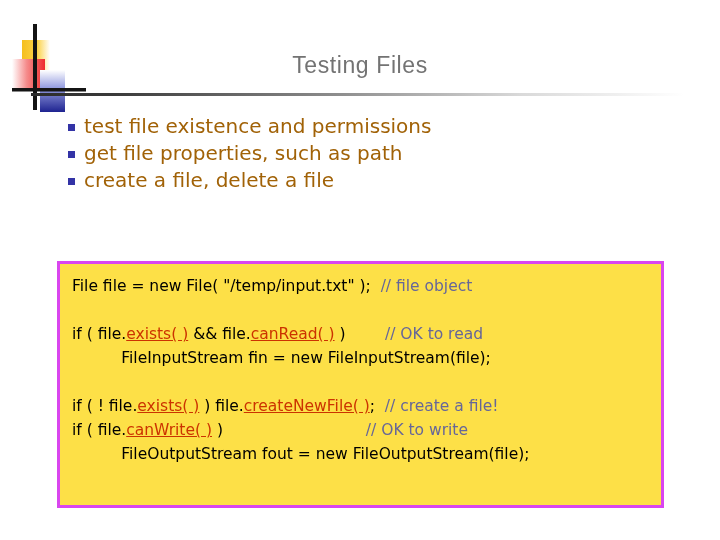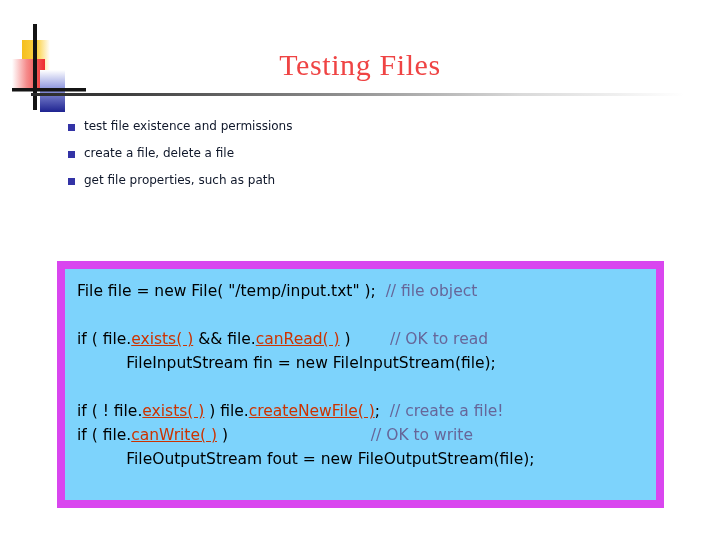--- a/index.html
+++ b/index.html
@@ -27,24 +27,24 @@
 
   
   #title-block {
     position: absolute;
     left: 0;
     top: 48px;
     width: 720px;
     text-align: center;
   }
   #page-title {
-    font-family: Liberation Serif, serif;
-    font-size: 30px;
+    font-family: Liberation Sans, sans-serif;
+    font-size: 23px;
     font-weight: 400;
-    color: #ef4444;
+    color: #737373;
     letter-spacing: 0.6px;
     line-height: 34px;
     margin: 0;
     white-space: nowrap;
   }
   #title-rule {
     position: absolute;
     left: 31px;
     top: 93px;
     width: 680px;
@@ -77,34 +77,34 @@
     height: 7px;
     background: #3333a6;
     margin-right: 9px;
     margin-left: 14px;
     flex: 0 0 auto;
     position: relative;
     top: 1px;
   }
   .bullet-text {
     font-family: "DejaVu Sans", sans-serif;
-    font-size: 12px;
-    color: #0f172a;
+    font-size: 20px;
+    color: #a16207;
   }
 
   
   #code-box {
     position: absolute;
     left: 57px;
     top: 261px;
     width: 607px;
     height: 247px;
     box-sizing: border-box;
-    background: #7dd3fc;
-    border: 8px solid #d946ef;
+    background: #fde047;
+    border: 3px solid #d946ef;
   }
   #code-inner {
     padding: 10px 0 0 12px;
     font-family: "DejaVu Sans", sans-serif;
     font-size: 15.5px;
     line-height: 24px;
     color: #000000;
     white-space: pre;
   }
   .code-line { white-space: pre; }
@@ -146,24 +146,24 @@
 <div id="title-rule"></div>
 
 <div id="body-block">
   <div id="bullet-list">
       <div class="bullet-row">
         <span class="bullet-marker"></span>
         <span class="bullet-text">test file existence and permissions</span>
       </div>
       <div class="bullet-row">
         <span class="bullet-marker"></span>
-        <span class="bullet-text">create a file, delete a file</span>
+        <span class="bullet-text">get file properties, such as path</span>
       </div>
       <div class="bullet-row">
         <span class="bullet-marker"></span>
-        <span class="bullet-text">get file properties, such as path</span>
+        <span class="bullet-text">create a file, delete a file</span>
       </div>
     </div>
 </div>
 
 <div id="code-box">
   <div id="code-inner"><div class="code-line"><span class="">File file = new File( "/temp/input.txt" );  </span><span class="tok-cmt">// file object</span></div><div class="code-blank">&nbsp;</div><div class="code-line"><span class="">if ( file.</span><span class="tok-red">exists( )</span><span class=""> &amp;&amp; file.</span><span class="tok-red">canRead( )</span><span class=""> )        </span><span class="tok-cmt">// OK to read</span></div><div class="code-line"><span class="">          FileInputStream fin = new FileInputStream(file);</span></div><div class="code-blank">&nbsp;</div><div class="code-line"><span class="">if ( ! file.</span><span class="tok-red">exists( )</span><span class=""> ) file.</span><span class="tok-red">createNewFile( )</span><span class="">;  </span><span class="tok-cmt">// create a file!</span></div><div class="code-line"><span class="">if ( file.</span><span class="tok-red">canWrite( )</span><span class=""> )                             </span><span class="tok-cmt">// OK to write</span></div><div class="code-line"><span class="">          FileOutputStream fout = new FileOutputStream(file);</span></div></div>
 </div>
 
 </body></html>

